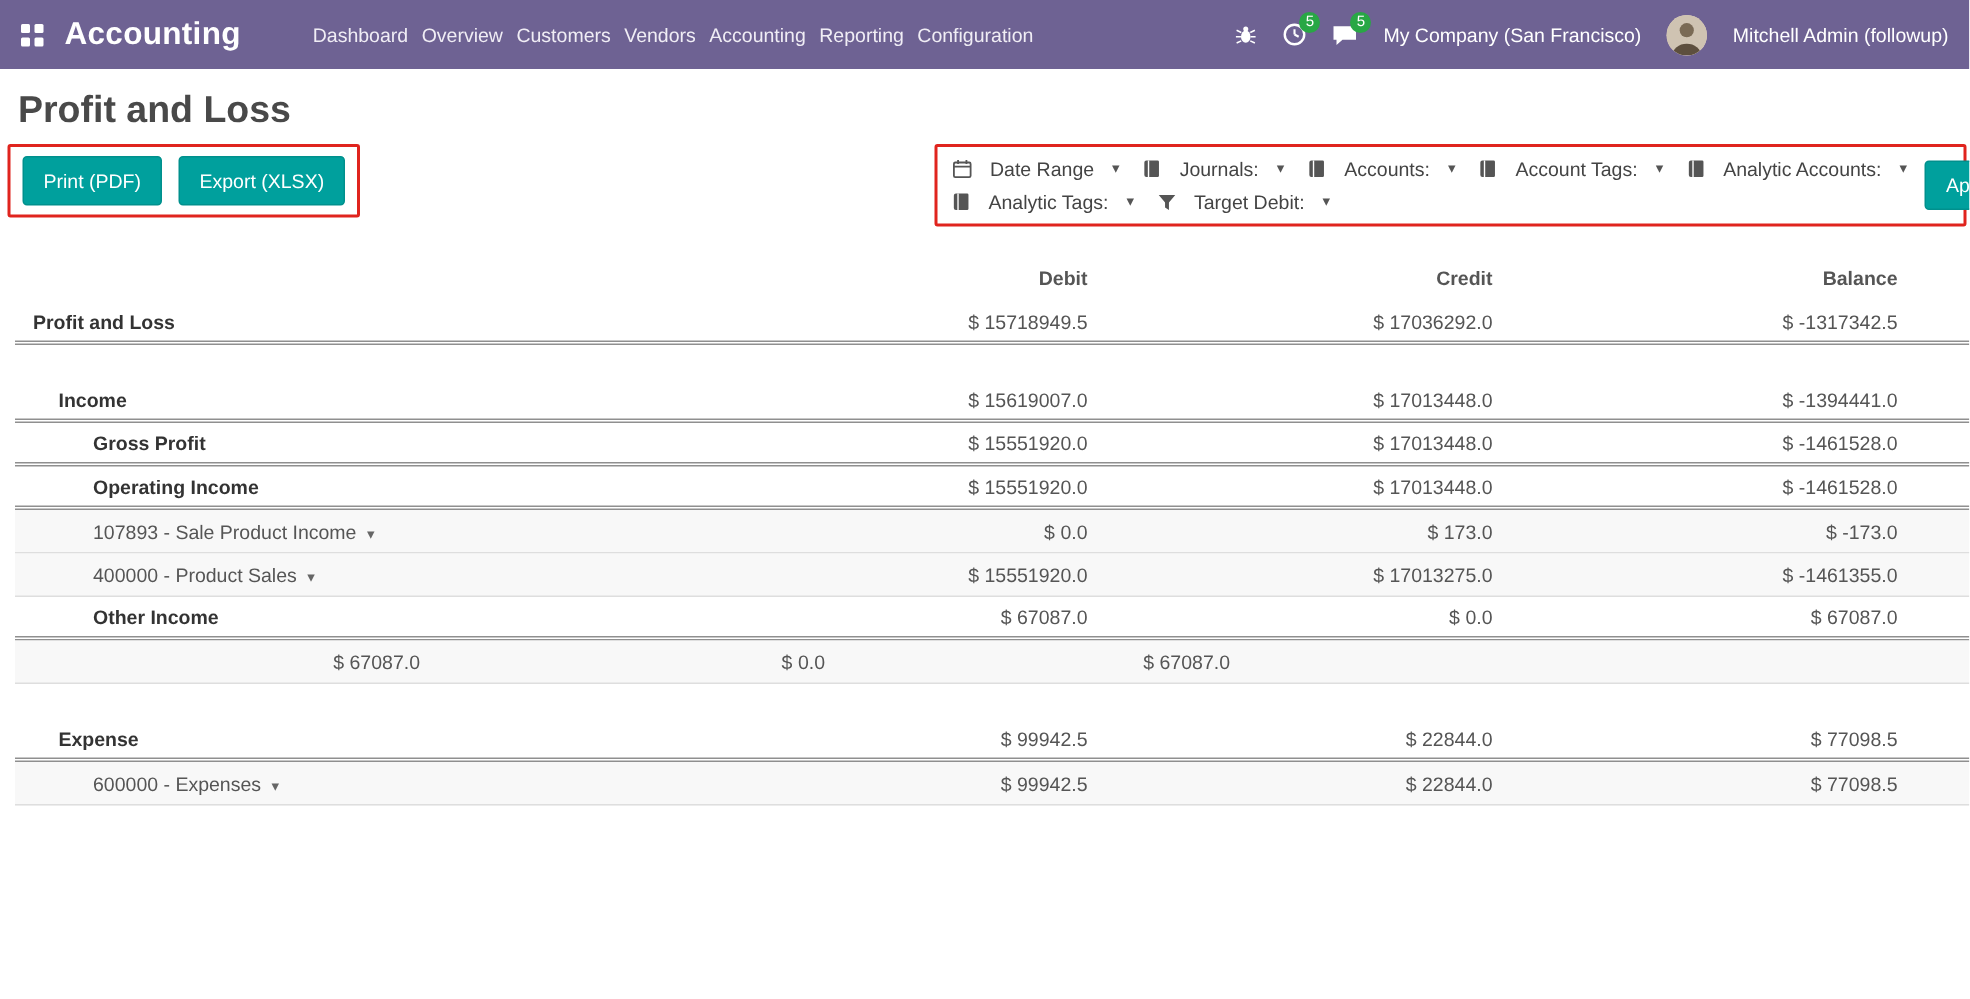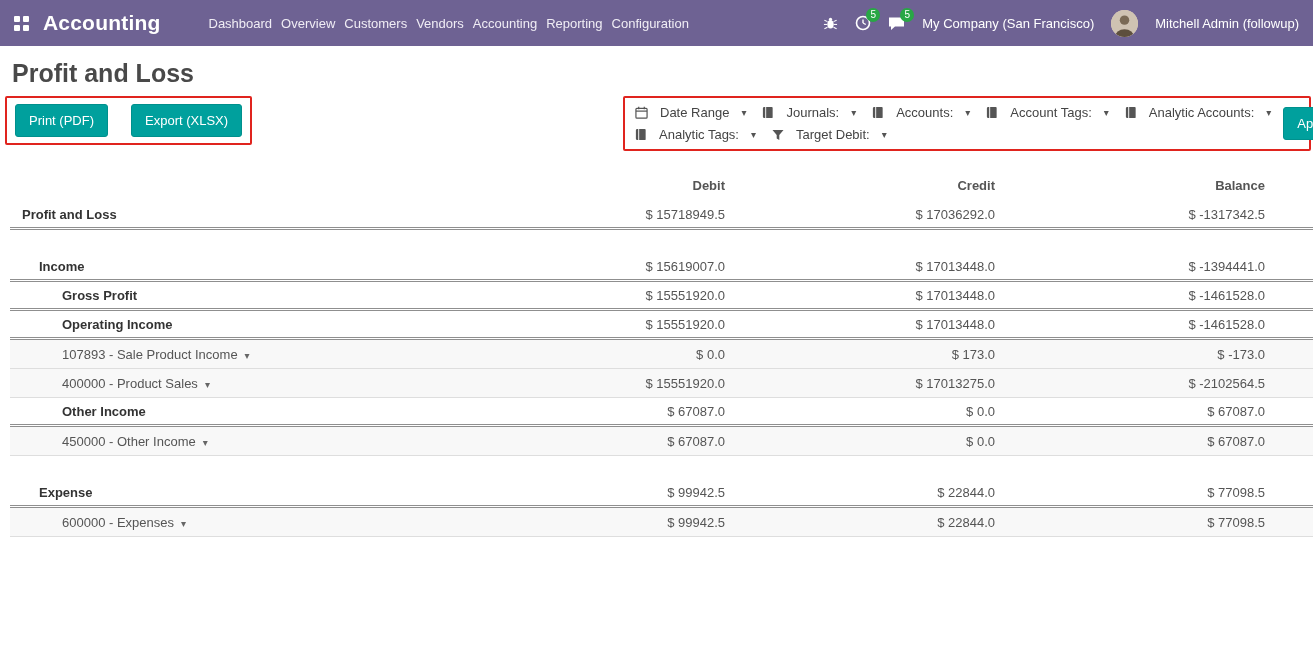--- a/index.html
+++ b/index.html
@@ -39,21 +39,21 @@
   .page-title {
     font-size: 25px; font-weight: bold; color: #494949;
     margin: 13px 12px 6px 12px;
   }
   .controls-row {
     display: flex; justify-content: space-between; align-items: stretch;
     padding: 0 2px; margin-top: 8px;
   }
   .annotation-box { border: 2px solid #e0241e; border-radius: 2px; }
   .buttons-box {
-    display: inline-flex; gap: 23px; padding: 6px 8px; align-self: flex-start; margin-left: 3px;
+    display: inline-flex; gap: 11px; padding: 6px 8px; align-self: flex-start; margin-left: 3px;
   }
   .btn-teal {
     background: #00a09d; border: 1px solid #00908d; color: #fff;
     font-size: 13px; font-family: inherit; padding: 8px 13px; border-radius: 3px; cursor: pointer;
   }
   .filters-box {
     width: 688px; display: flex; align-items: center; gap: 12px; padding: 7px 10px;
   }
   .filters-lines { display: flex; flex-direction: column; gap: 7px; font-size: 13px; color: #444; flex: 1; }
   .filter-line { display: flex; align-items: center; gap: 16px; flex-wrap: nowrap; }
@@ -275,32 +275,31 @@
         <div class="cell-name"><span>107893 - Sale Product Income</span><span class="row-caret">▾</span></div>
         <div class="num">$ 0.0</div>
         <div class="num">$ 173.0</div>
         <div class="num balance">$ -173.0</div>
       </div>
 
       <div class="trow lvl2 account">
         <div class="cell-name"><span>400000 - Product Sales</span><span class="row-caret">▾</span></div>
         <div class="num">$ 15551920.0</div>
         <div class="num">$ 17013275.0</div>
-        <div class="num balance">$ -2102564.5</div>
+        <div class="num balance">$ -1461355.0</div>
       </div>
 
       <div class="trow lvl2 section">
         <div class="cell-name">Other Income</div>
         <div class="num">$ 67087.0</div>
         <div class="num">$ 0.0</div>
         <div class="num balance">$ 67087.0</div>
       </div>
 
       <div class="trow lvl2 account">
-        <div class="cell-name"><span>450000 - Other Income</span><span class="row-caret">▾</span></div>
         <div class="num">$ 67087.0</div>
         <div class="num">$ 0.0</div>
         <div class="num balance">$ 67087.0</div>
       </div>
 
       <div class="spacer"></div>
 
       <div class="trow lvl1 section">
         <div class="cell-name">Expense</div>
         <div class="num">$ 99942.5</div>

